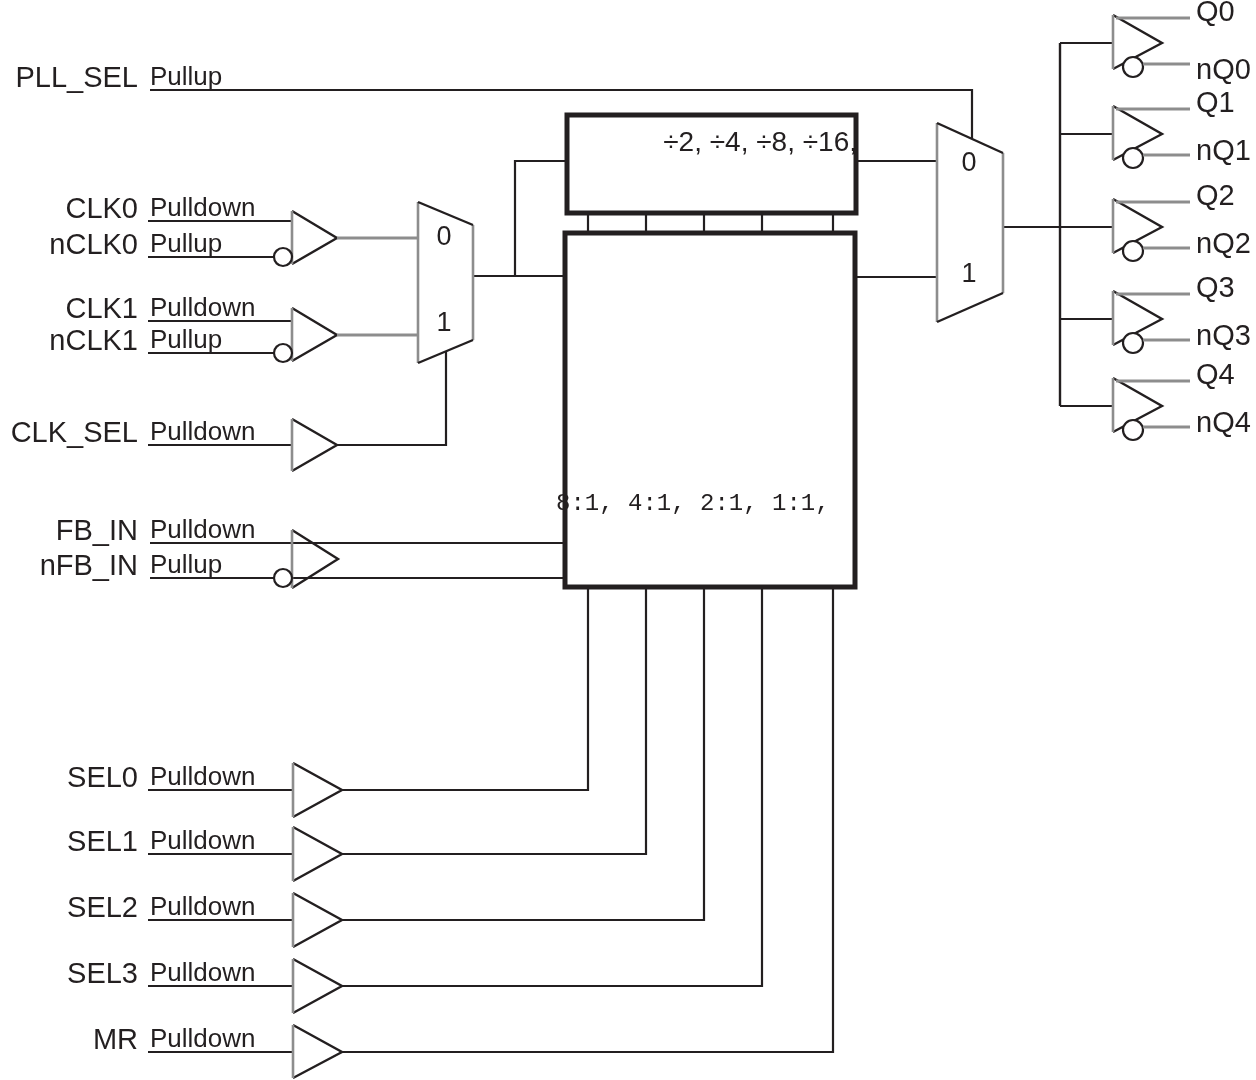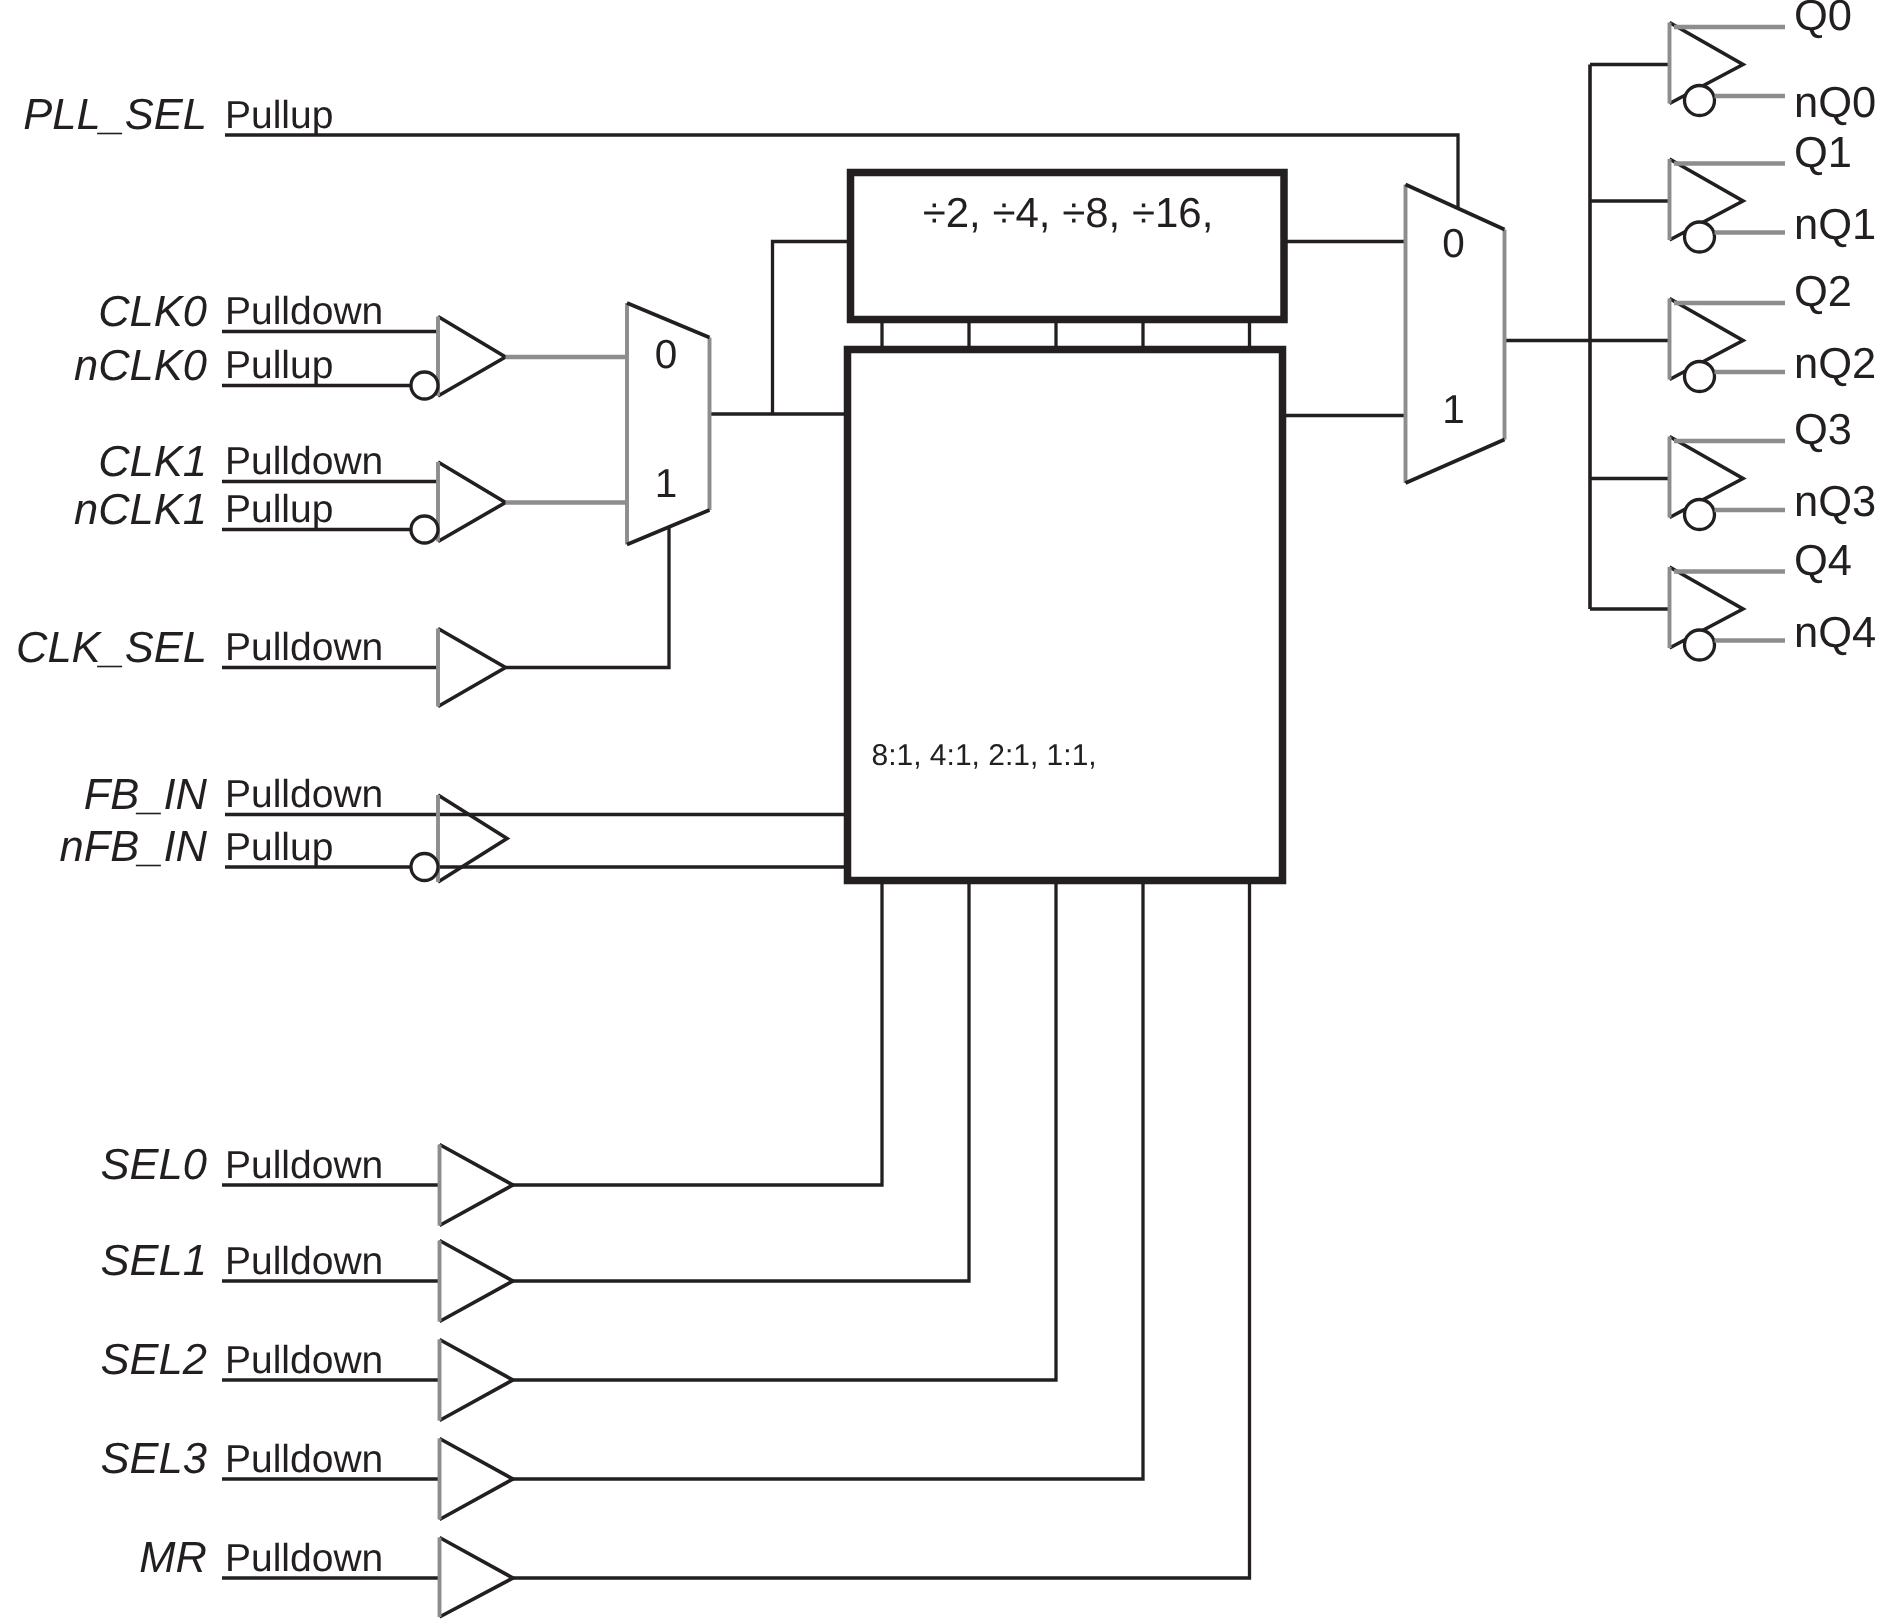--- a/index.html
+++ b/index.html
@@ -20,45 +20,45 @@
   .bus   {stroke:var(--ink);stroke-width:2.4;fill:none;}
   .wg    {stroke:var(--line_gray);stroke-width:3;fill:none;}
   .box   {fill:#ffffff;stroke:var(--ink);stroke-width:5;}
   .tri   {fill:#ffffff;stroke:none;}
   .slant {stroke:var(--ink);stroke-width:2.4;fill:none;stroke-linejoin:miter;}
   .vedge {stroke:var(--line_gray);stroke-width:2.6;fill:none;}
   .bub   {fill:#ffffff;stroke:var(--ink);stroke-width:2.2;}
 
   .pin{
     position:absolute;left:0;width:138px;text-align:right;
-    font-size:29px;line-height:34px;height:34px;white-space:nowrap;font-style:italic;
+    font-size:29px;line-height:34px;height:34px;white-space:nowrap;
   }
   .pull{
     position:absolute;left:150px;
     font-size:26px;line-height:28px;height:28px;white-space:nowrap;
   }
   .qlab{
     position:absolute;left:1196px;
     font-size:29px;line-height:34px;height:34px;white-space:nowrap;
   }
   .muxd{
     position:absolute;width:24px;text-align:center;
     font-size:27px;line-height:30px;height:30px;
   }
   .divtext{
     position:absolute;left:567px;top:120px;width:290px;
-    text-align:center;font-size:28px;line-height:44px;white-space:nowrap;
+    text-align:right;font-size:28px;line-height:44px;white-space:nowrap;
   }
   .plltitle{
     position:absolute;left:565px;top:362px;width:290px;
     text-align:center;font-size:44px;line-height:48px;font-weight:bold;
   }
   .pllratios{
-    position:absolute;left:581px;top:484px;
-    font-size:20px;line-height:40px;white-space:nowrap;
+    position:absolute;left:556px;top:484px;
+    font-size:24px;line-height:40px;white-space:nowrap;font-family:Liberation Mono, monospace;
   }
 </style>
 </head>
 <body>
 
 <div id="canvas">
 
   <svg id="wires" width="1256" height="1080" viewBox="0 0 1256 1080">
 
     <path class="w" d="M150,90 H972 V139"></path>

